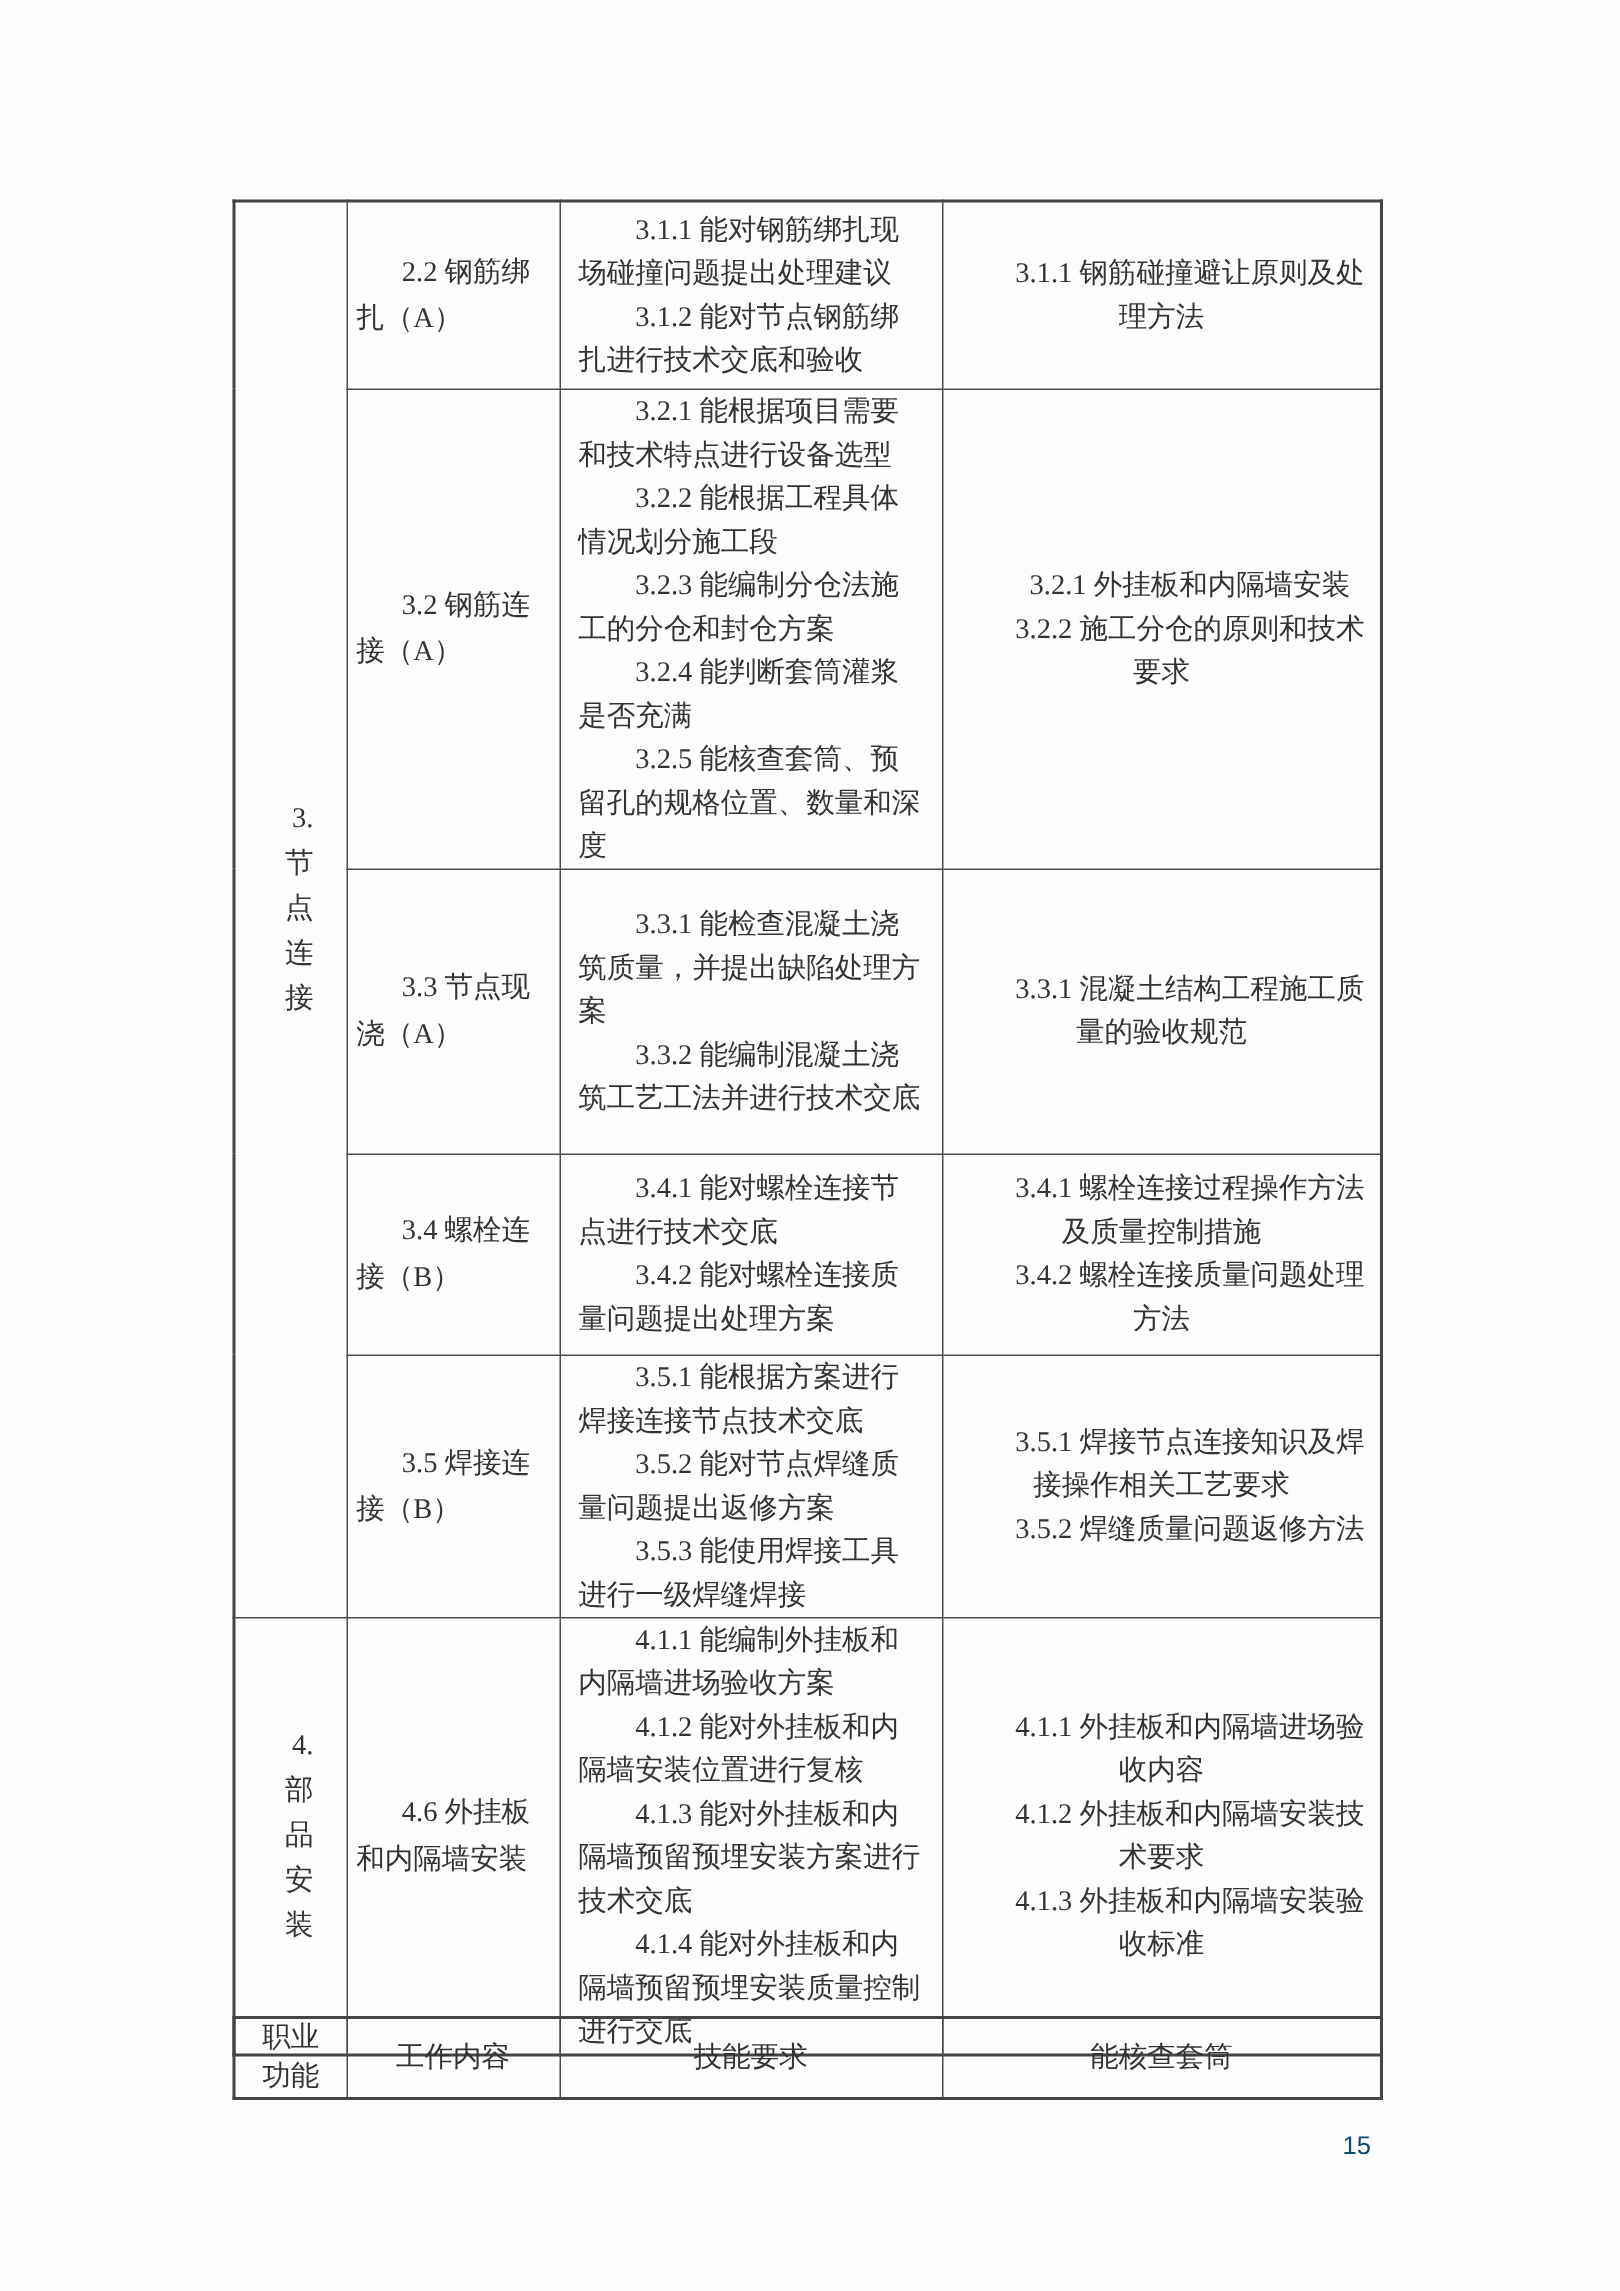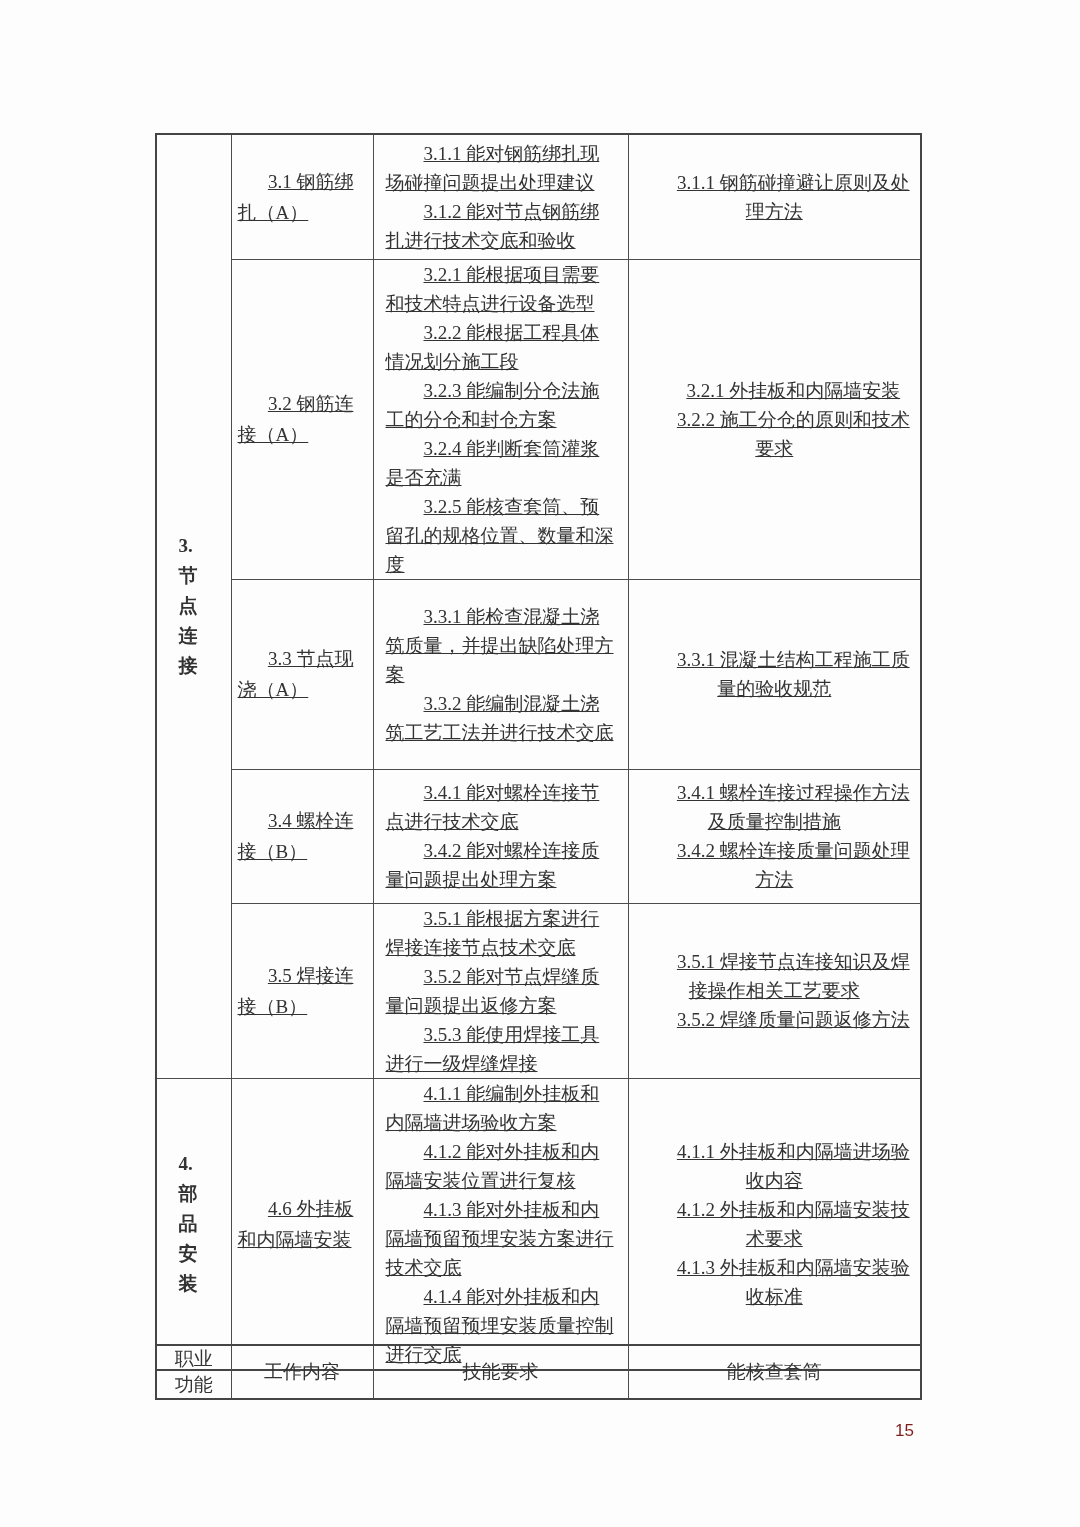--- a/index.html
+++ b/index.html
@@ -21,65 +21,64 @@
   .main-table  { left: 155px; top: 133px; width: 765px; border: 2px solid #454545; }
   .footer-table{ left: 155px; top: 1344px; width: 765px; height: 52px; border: 2px solid #454545; }
 
   .rh1 { height: 125px; }
   .rh2 { height: 290px; }
   .rh3 { height: 190px; }
   .rh4 { height: 134px; }
   .rh5 { height: 169px; }
   .rh6 { height: 285px; }
 
-  p { margin: 0; text-decoration: underline; }
+  p { margin: 0; }
   .cat-cell  { padding: 0; }
   .vtext {
     width: 1.6em;
     margin: 0 auto;
-    text-align: left;
+    text-align: right;
     line-height: 30px;
     word-break: normal;
-    font-weight: bold;
   }
   .work-cell { padding: 0 6px; }
   .work-label { line-height: 31px; text-indent: 1.6em; }
   .skills-cell { padding: 0 12px; }
   .knowledge-cell { padding: 0 8px; text-align: center; }
   .item { line-height: 29px; text-indent: 2em; }
 
   .footer-table td { text-align: center; padding: 0 10px; line-height: 26px; }
 
   .page-number {
     position: absolute;
     left: 895px; top: 1421px;
     font-family: "Liberation Sans", sans-serif;
     font-size: 17px;
-    color: #7f1d1d;
+    color: #0c4a6e;
   }
 </style>
 </head>
 <body>
 
 <div class="page">
 
   <table class="main-table">
     <colgroup>
       <col style="width:75px">
         <col style="width:142px">
         <col style="width:255px">
         <col style="width:293px">
     </colgroup>
     <tbody>
       <tr class="rh1">
         <td class="cat-cell" rowspan="5">
           <div class="vtext">3. 节点连接</div>
         </td>
         <td class="work-cell">
-          <p class="work-label">3.1 钢筋绑扎（A）</p>
+          <p class="work-label">2.2 钢筋绑扎（A）</p>
         </td>
         <td class="skills-cell">
           <p class="item">3.1.1 能对钢筋绑扎现场碰撞问题提出处理建议</p>
           <p class="item">3.1.2 能对节点钢筋绑扎进行技术交底和验收</p>
         </td>
         <td class="knowledge-cell">
           <p class="item">3.1.1 钢筋碰撞避让原则及处理方法</p>
         </td>
       </tr>
 

